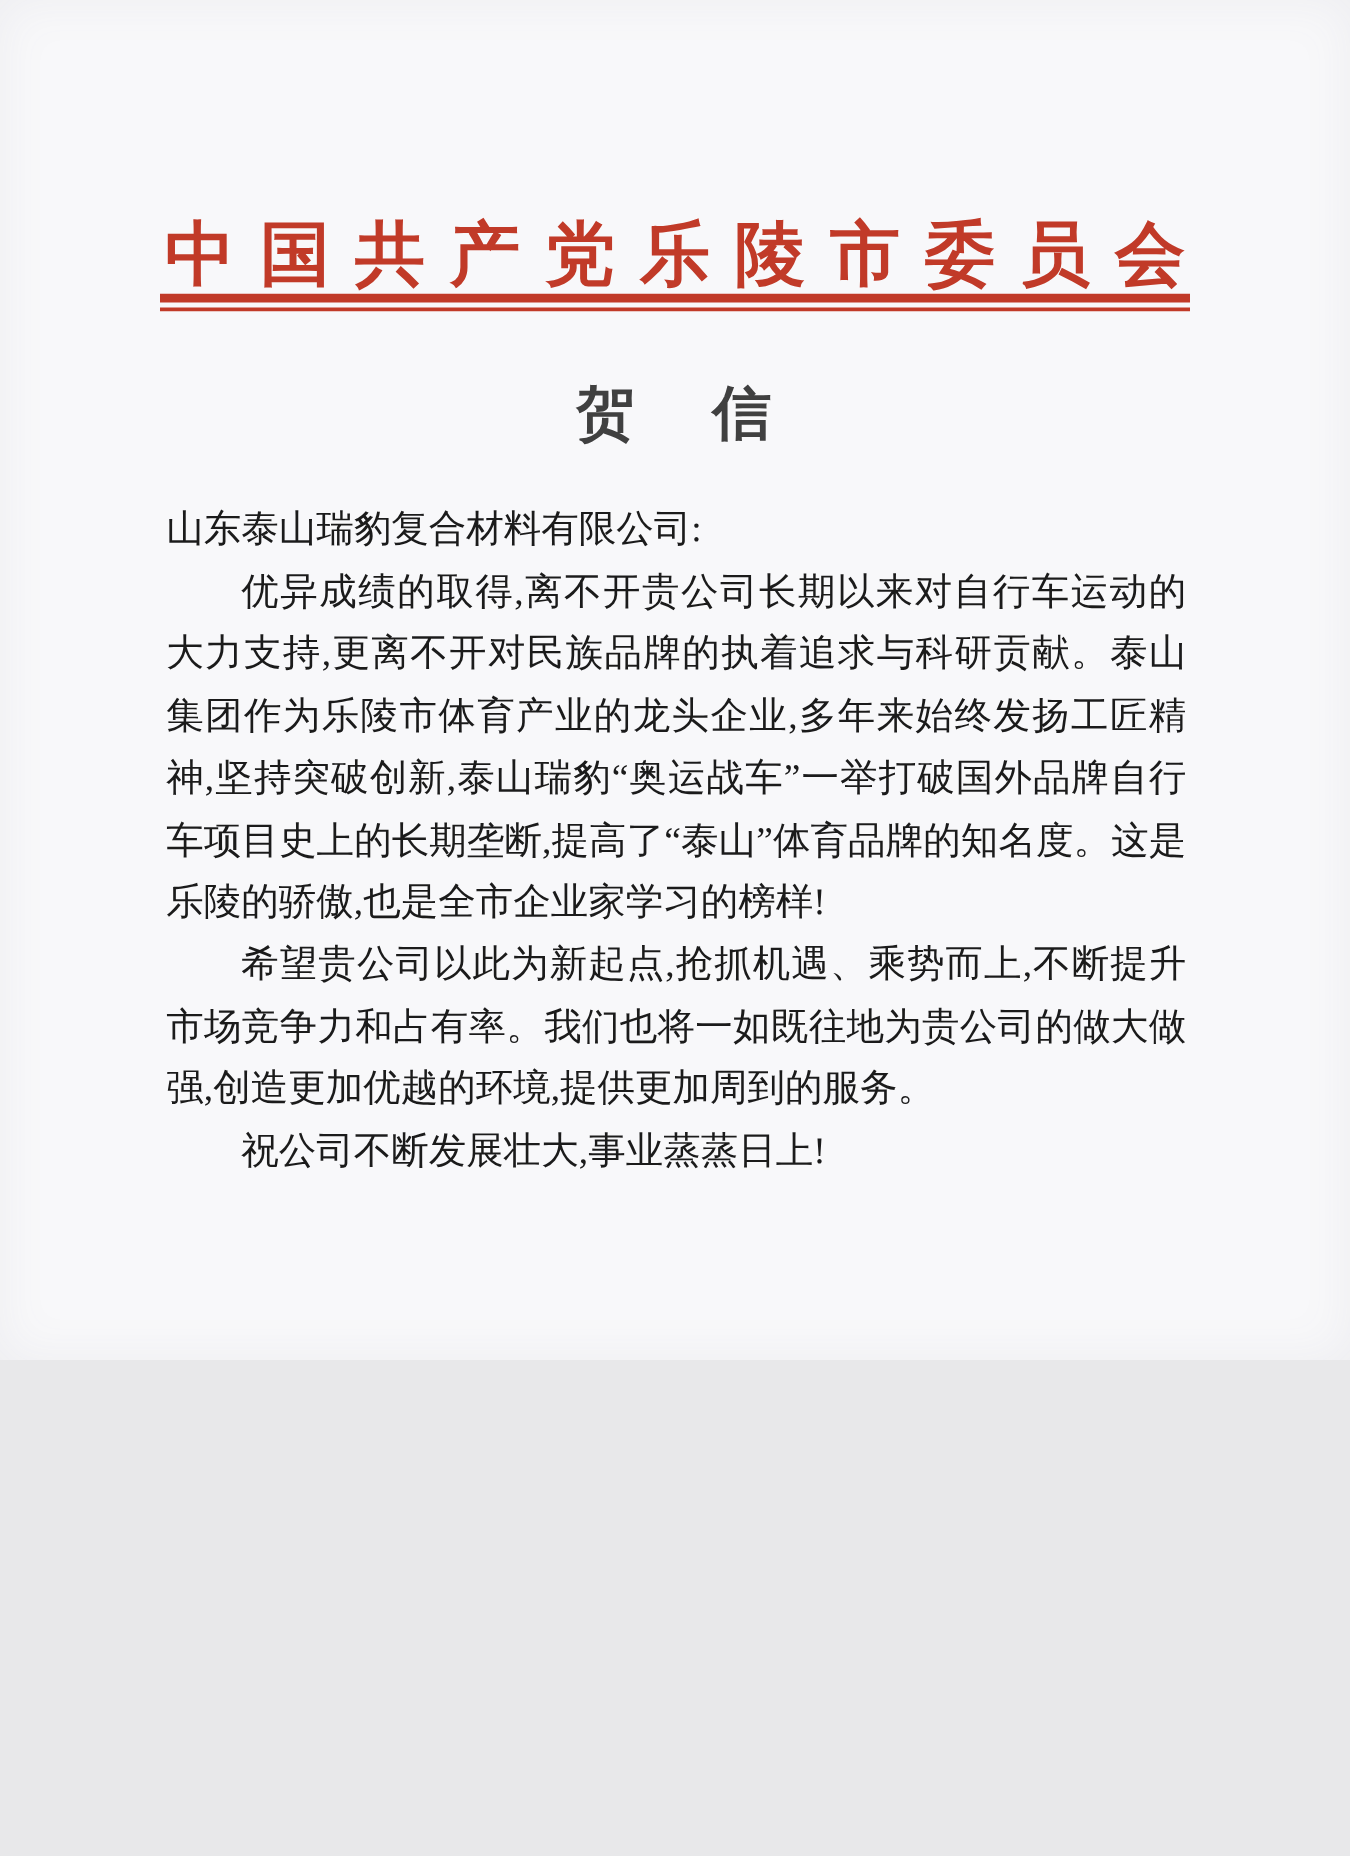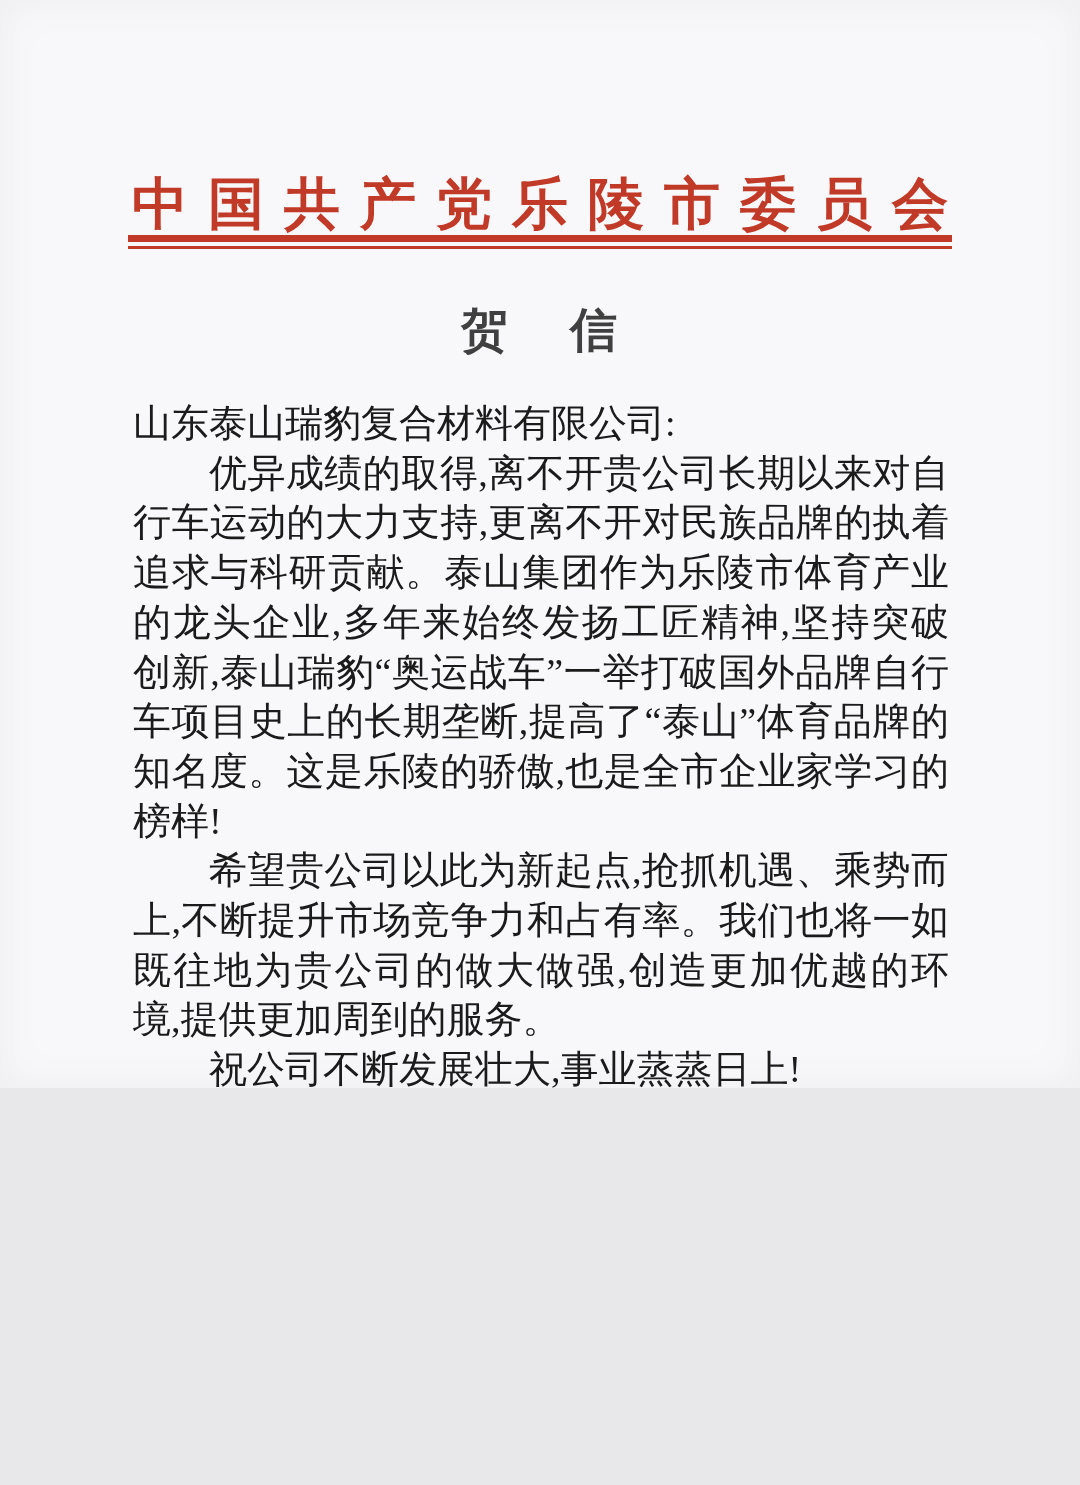--- a/index.html
+++ b/index.html
@@ -30,21 +30,21 @@
     margin:16px; box-sizing:border-box;
     text-align:center;
     font-size:47px; line-height:1.1; font-weight:bold;
     color:#404040;
     letter-spacing:62px; padding-left:28px;
     font-family:"Liberation Sans","DejaVu Sans",sans-serif;
     white-space:nowrap;
   }
   .body {
     position:absolute; top:399px; left:133px; width:816px;
-    font-size:38px; line-height:49.7px;
+    font-size:30px; line-height:49.7px;
     text-align:justify;
     color:var(--ink,#1b1b1b);
   }
   .body p { margin:0; padding:0; }
   .para { text-indent:2em; }
   .seal { position:absolute; }
   .seal-left  { left:228px; top:1134px; }
   .seal-right { left:574px; top:1132px; }
   .sig {
     position:absolute;

